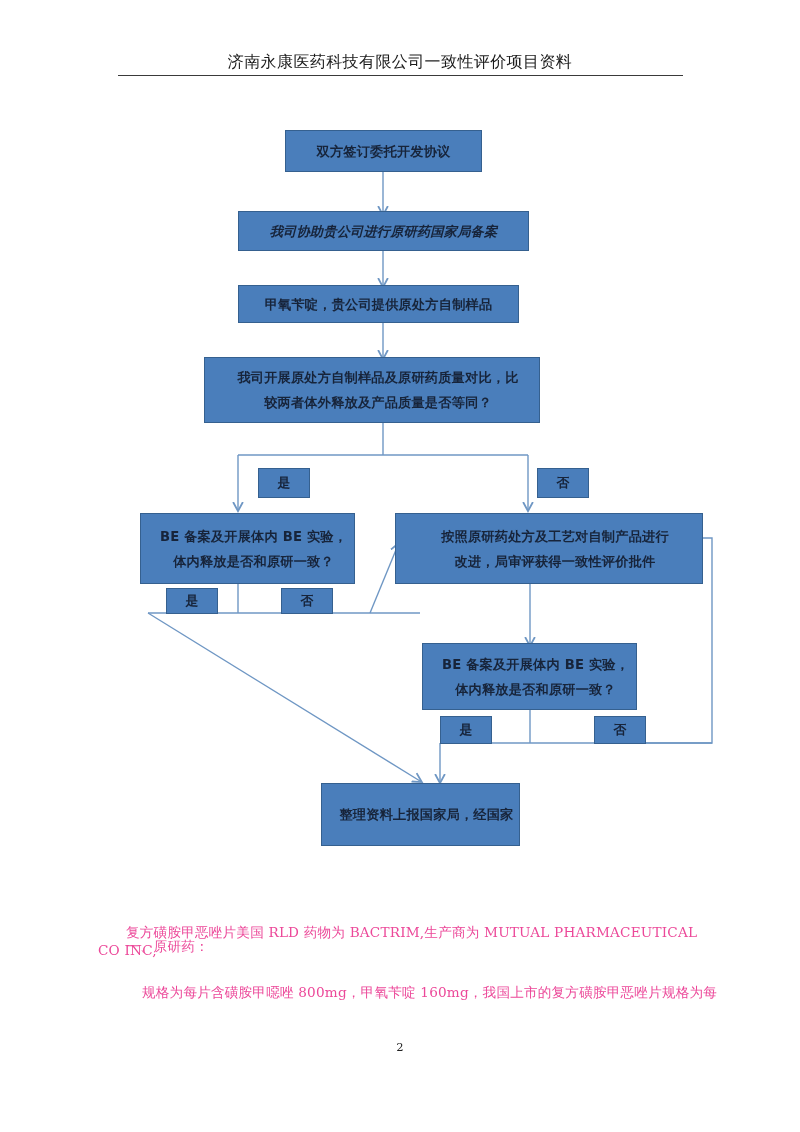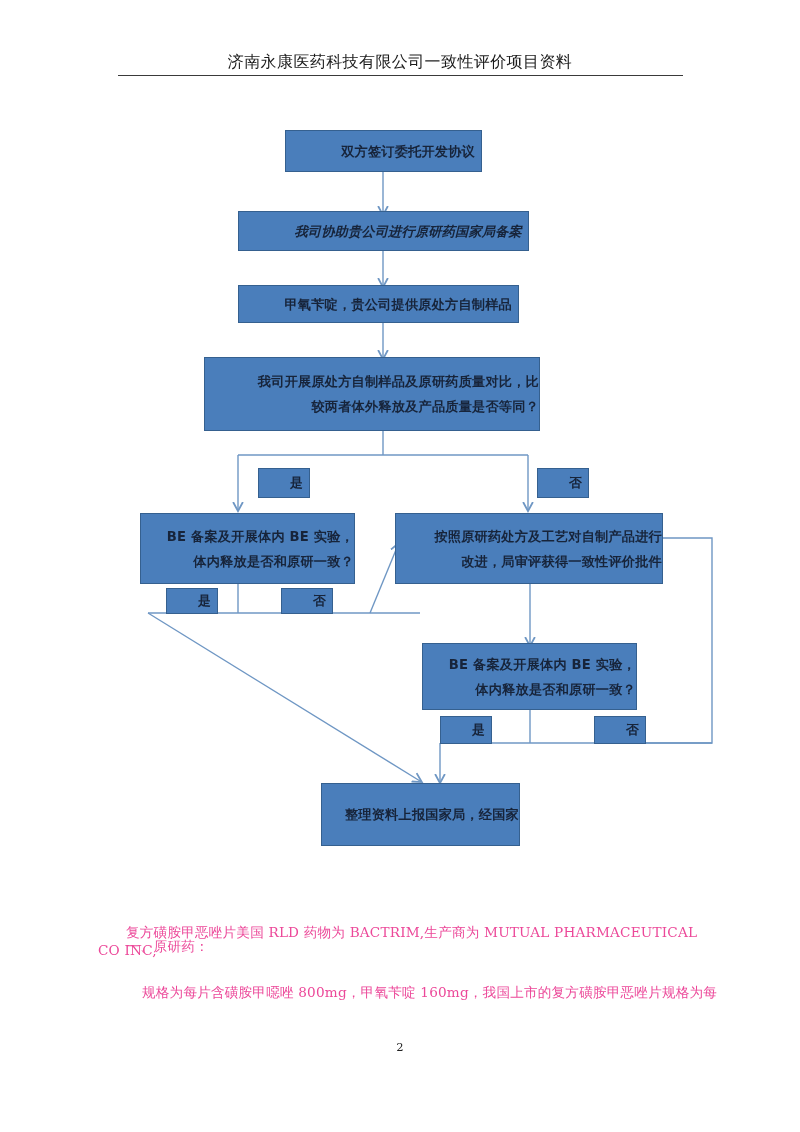--- a/index.html
+++ b/index.html
@@ -54,21 +54,21 @@
   .node {
     position: absolute;
     box-sizing: border-box;
     background: #4a7ebb;
     border: 1.5px solid #3a64954d;
     border-color: #35608f;
     color: #17243a;
     font-weight: bold;
     font-size: 13.2px;
     line-height: 25px;
-    text-align: right;
+    text-align: center;
     display: flex;
     align-items: center;
     justify-content: center;
     letter-spacing: 0.2px;
     font-family: "DejaVu Sans", "Liberation Sans", sans-serif;
   }
   .node span { display: block; width: 100%; padding: 0 6px; }
   .node.small {
     font-size: 12.8px;
     line-height: 18px;
@@ -157,21 +157,21 @@
     </div>
 
     <div class="node" style="left:238px; top:211px; width:291px; height:40px;font-style:italic;">
       <span>我司协助贵公司进行原研药国家局备案</span>
     </div>
 
     <div class="node" style="left:238px; top:285px; width:281px; height:38px;">
       <span>甲氧苄啶，贵公司提供原处方自制样品</span>
     </div>
 
-    <div class="node" style="left:204px; top:357px; width:336px; height:74px;">
+    <div class="node" style="left:204px; top:357px; width:336px; height:66px;">
       <span>
         <span style="display:block">我司开展原处方自制样品及原研药质量对比，比</span>
         <span style="display:block">较两者体外释放及产品质量是否等同？</span>
       </span>
     </div>
 
     <div class="node small" style="left:258px; top:468px; width:52px; height:30px;">
       <span>是</span>
     </div>
 
@@ -187,21 +187,21 @@
     </div>
 
     <div class="node small" style="left:166px; top:588px; width:52px; height:26px;">
       <span>是</span>
     </div>
 
     <div class="node small" style="left:281px; top:588px; width:52px; height:26px;">
       <span>否</span>
     </div>
 
-    <div class="node" style="left:395px; top:513px; width:268px; height:71px;">
+    <div class="node" style="left:395px; top:513px; width:308px; height:71px;">
       <span>
         <span style="display:block">按照原研药处方及工艺对自制产品进行</span>
         <span style="display:block">改进，局审评获得一致性评价批件</span>
       </span>
     </div>
 
     <div class="node" style="left:422px; top:643px; width:215px; height:67px;">
       <span>
         <span style="display:block">BE 备案及开展体内 BE 实验，</span>
         <span style="display:block">体内释放是否和原研一致？</span>

